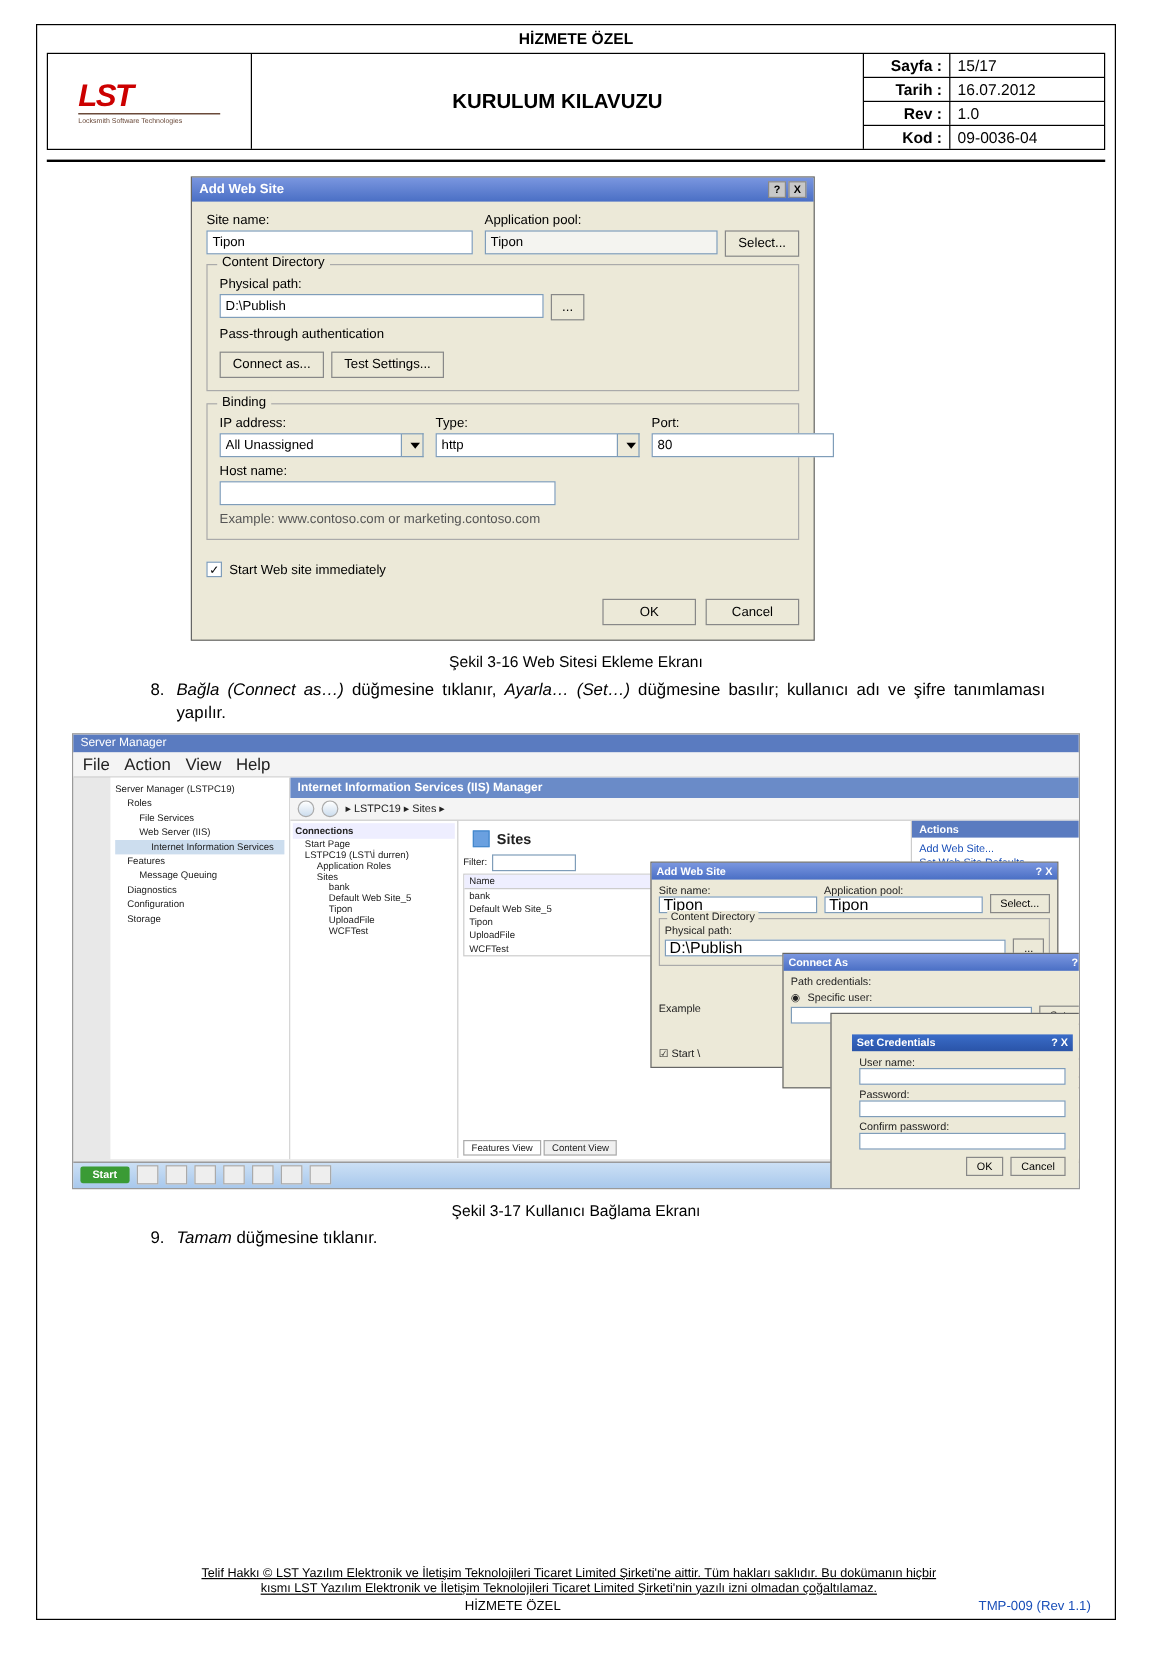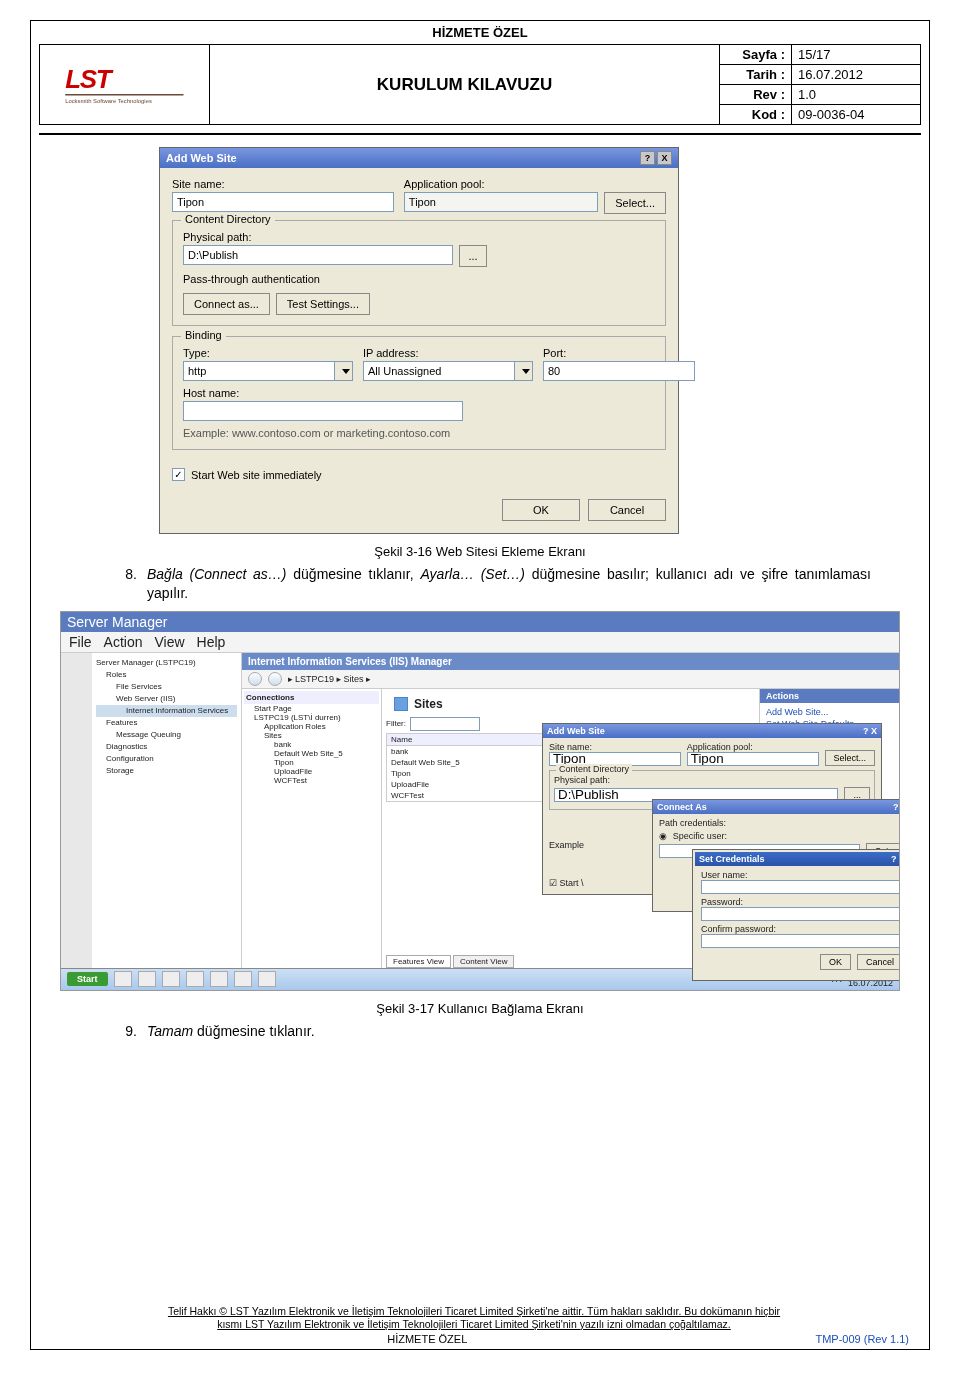--- a/index.html
+++ b/index.html
@@ -43,31 +43,31 @@
   .combo .drop { width:18px; border:1px solid #7f9db9; border-left:none; background:#ece9d8; display:flex; align-items:center; justify-content:center; }
 
   
   .caption { text-align:center; font-size:13px; margin: 10px 0 6px 0; }
   .para { font-size:14px; margin: 4px 50px 8px 70px; text-align: justify; line-height: 1.35; }
   .para8 { display:flex; gap:10px; }
   .para8 .num { width: 28px; text-align:right; }
 
   
   .shot { width: 840px; height: 380px; margin: 4px auto 4px auto; background:#e8e8e8; border:1px solid #999; font-family: Tahoma, sans-serif; font-size:9px; color:#222; position:relative; overflow:hidden; }
-  .shot-title { background:#5a7bc0; color:#fff; font-size:14px; padding:2px 6px; }
+  .shot-title { background:#5a7bc0; color:#fff; font-size:10px; padding:2px 6px; }
   .shot-menu { background:#f4f4f4; padding:2px 8px; border-bottom:1px solid #ccc; font-size:14px; display:flex; gap:12px; }
   .shot-cols { display:flex; height: calc(100% - 60px); }
   .shot-tree { width:150px; border-right:1px solid #ccc; padding:4px; background:#fff; font-size:8px; line-height:1.5;margin-left:31px; }
   .shot-mid { flex:1; position:relative; background:#fff; }
   .shot-iis-hdr { background:#6a8bc8; color:#fff; padding:3px 6px; font-size:10px; font-weight:bold; }
   .shot-bcrumb { background:#f4f4f4; padding:2px 6px; border-bottom:1px solid #ccc; font-size:9px; display:flex; gap:6px; align-items:center; }
   .mini-dialog { position:absolute; background:#ece9d8; border:1px solid #666; font-size:9px; }
   .md1 { top:34px; left:160px; width:340px; padding:6px; z-index:2; }
   .md2 { top:110px; left:270px; width:260px; padding:6px; z-index:3; }
-  .md3 { top:160px; left:310px; width:220px; padding:8px; z-index:4; }
+  .md3 { top:160px; left:310px; width:220px; padding:23px; z-index:4; }
   .md-title { background: linear-gradient(#7a96df,#4a6fc5); color:#fff; padding:2px 4px; margin:-6px -6px 4px -6px; font-weight:bold; display:flex; justify-content:space-between; }
   .mini-txt { background:#fff; border:1px solid #7f9db9; height:14px; width:100%; padding:1px 3px; }
   .mini-btn { background:#ece9d8; border:1px solid #888; height:16px; padding:0 8px; font-size:9px; display:inline-flex; align-items:center; }
   .mini-row { display:flex; gap:6px; margin:2px 0; align-items:center; }
   .shot-actions { width:140px; border-left:1px solid #ccc; background:#fff; padding:4px 6px; font-size:9px; }
   .shot-actions .act-hdr { background:#5a7bc0; color:#fff; margin:-4px -6px 4px -6px; padding:2px 6px; font-weight:bold; }
   .shot-actions a { color:#1a4fb8; display:block; margin:2px 0; }
   .tree-item { padding-left:0; white-space:nowrap; }
   .ti1 { padding-left:10px; } .ti2 { padding-left:20px; } .ti3 { padding-left:30px; }
 
@@ -156,33 +156,33 @@
         <div class="btn-row">
           <button class="btn">Connect as...</button>
           <button class="btn">Test Settings...</button>
         </div>
       </div>
     </div>
 
     <div class="group">
       <span class="group-title">Binding</span>
       <div class="row2">
+        <div class="col" style="flex:1">
+          <span class="lbl">IP address:</span>
+          <div class="combo">
+            <input class="txtbox" readonly="" value="All Unassigned" style="">
+            <div class="drop">
+                  <span class="sel-triangle"></span>
+                </div>
+          </div>
+        </div>
         <div class="col" style="flex:0 0 110px">
           <span class="lbl">Type:</span>
           <div class="combo">
             <input class="txtbox" readonly="" value="http" style="">
-            <div class="drop">
-                  <span class="sel-triangle"></span>
-                </div>
-          </div>
-        </div>
-        <div class="col" style="flex:1">
-          <span class="lbl">IP address:</span>
-          <div class="combo">
-            <input class="txtbox" readonly="" value="All Unassigned" style="">
             <div class="drop">
                   <span class="sel-triangle"></span>
                 </div>
           </div>
         </div>
         <div class="col" style="flex:0 0 70px">
           <span class="lbl">Port:</span>
           <input class="txtbox" value="80" style="">
         </div>
       </div>

